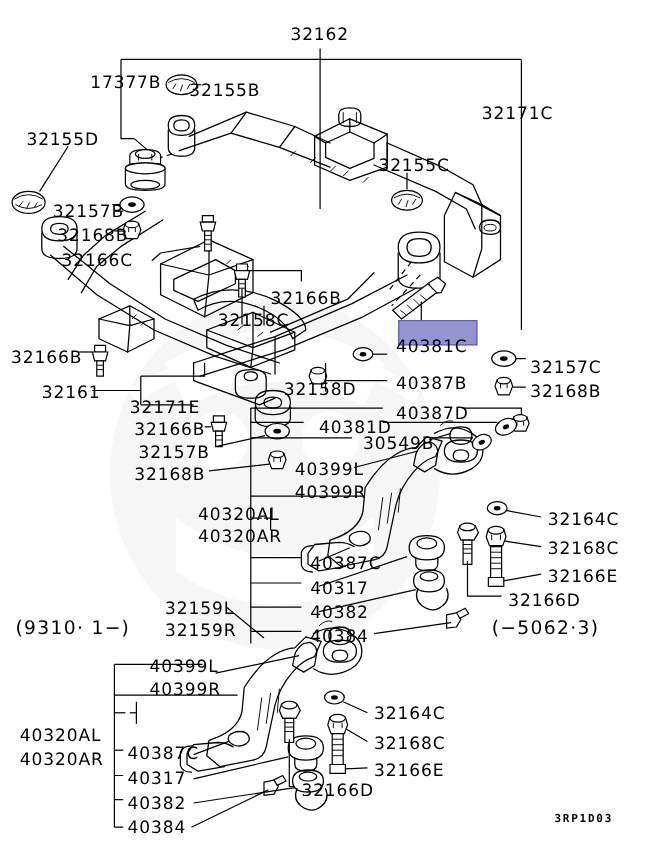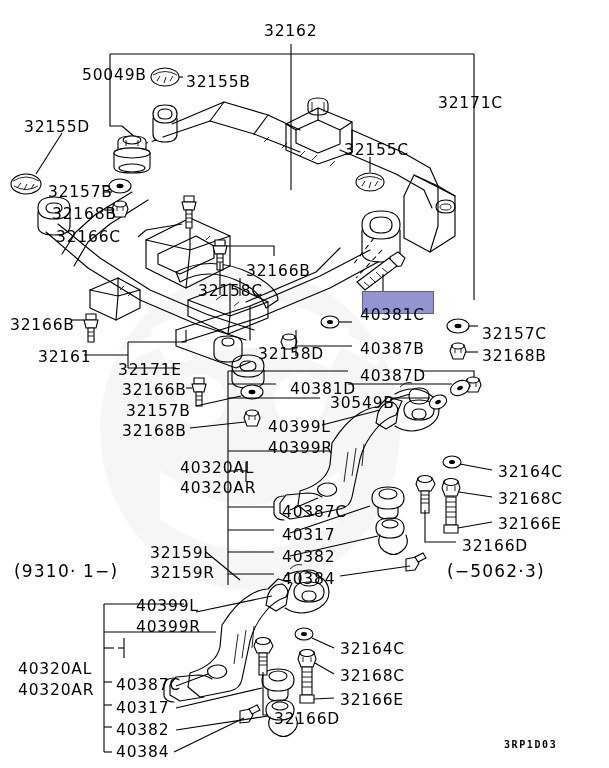--- a/index.html
+++ b/index.html
@@ -425,22 +425,22 @@
     <path class="ld" d="M112 192 L104 192"></path>
     <path class="ld" d="M138 237 L146 230"></path>
     <path class="ld" d="M240 278 L240 296"></path>
     <path class="ld" d="M296 356 L296 330"></path>
   </svg>
 
   <div class="hl" id="highlight" style="left: 362px; top: 291px; width: 72px; height: 23px; background: rgb(148, 148, 207); border-color: rgb(90, 90, 168);"></div>
 
   <div id="labels">
       <div class="lbl" style="left: 264px; top: 24px;">32162</div>
-      <div class="lbl" style="left: 82px; top: 68px;">50049B</div>
-      <div class="lbl" style="left: 186px; top: 75px;">32155B</div>
+      <div class="lbl" style="left: 82px; top: 68px;">17377B</div>
+      <div class="lbl" style="left: 172px; top: 75px;">32155B</div>
       <div class="lbl" style="left: 438px; top: 96px;">32171C</div>
       <div class="lbl" style="left: 24px; top: 120px;">32155D</div>
       <div class="lbl" style="left: 344px; top: 143px;">32155C</div>
       <div class="lbl" style="left: 48px; top: 185px;">32157B</div>
       <div class="lbl" style="left: 52px; top: 207px;">32168B</div>
       <div class="lbl" style="left: 56px; top: 230px;">32166C</div>
       <div class="lbl" style="left: 246px; top: 264px;">32166B</div>
       <div class="lbl" style="left: 198px; top: 284px;">32158C</div>
       <div class="lbl" style="left: 10px; top: 318px;">32166B</div>
       <div class="lbl" style="left: 360px; top: 308px;">40381C</div>

